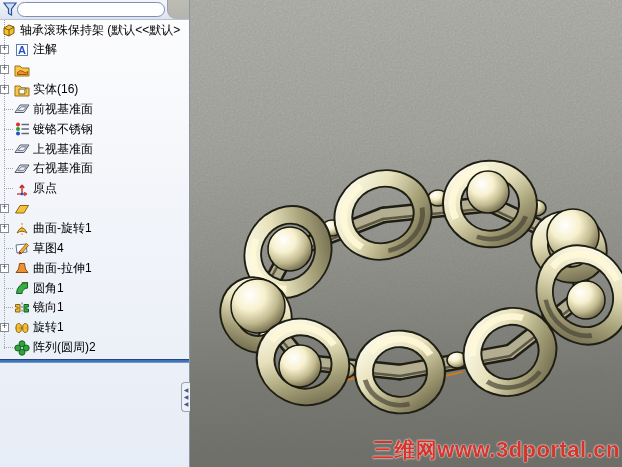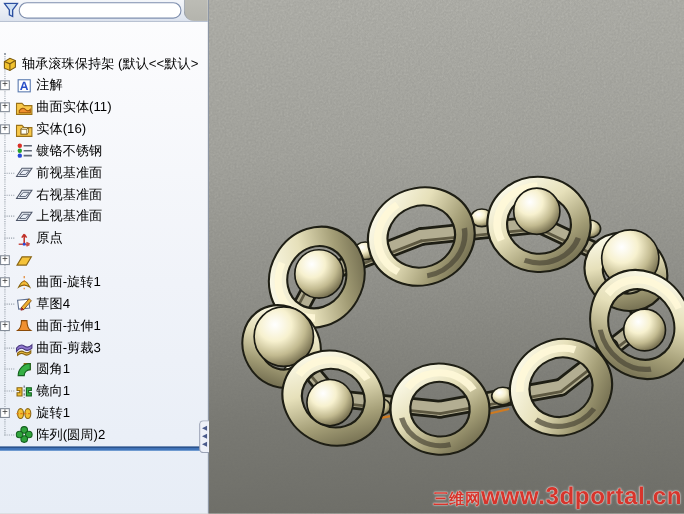--- a/index.html
+++ b/index.html
@@ -20,21 +20,21 @@
   #filter-box { position:absolute; left:17px; top:2px; width:148px; height:15px;
     background:#fff; border:1px solid #7f8fae; border-radius:8px; }
   #funnel { position:absolute; left:3px; top:2px; }
 
   #tree-body { position:relative; }
   #tree-vline { position:absolute; left:4px; top:0; bottom:14px;
     border-left:1px dotted #9aa2ac; }
 
   .row { position:relative; display:flex; align-items:center; height:19.85px;
     white-space:nowrap; overflow:hidden; }
-  .row.root { height:20px;margin-top:28px; }
+  .row.root { height:20px; }
   .gutter { width:13px; min-width:13px; display:flex; align-items:center; }
   .stub { width:9px; border-top:1px dotted #9aa2ac; margin-left:4px; }
   .plusbox { width:9px; height:9px; background:#fff; border:1px solid #848c98;
     font-size:9px; line-height:7px; text-align:center; color:#333;
     font-family:"Liberation Mono", monospace; margin-left:0px; }
   .ticon { width:16px; min-width:16px; height:16px; margin:0 3px 0 1px; }
   .ticon svg { display:block; }
   .lbl { font-size:12px; color:#000; }
 
   #rollback-bar { height:4px; margin-top:1px; background:#3f72b8;
@@ -49,21 +49,21 @@
 
   
   #viewport { position:absolute; left:190px; top:0; width:432px; height:467px;
     background:linear-gradient(178deg,#c1c1ba 0%, #b2b2ab 30%, #9b9b94 55%, #7d7d76 80%, #6e6e67 100%);
     overflow:hidden; }
   #scene { position:absolute; left:0; top:0; }
 
   #watermark { position:absolute; right:2px; bottom:3px; font-weight:bold;
     white-space:nowrap; letter-spacing:0.5px;
     text-shadow:0 0 2px rgba(255,255,255,0.9), 0 0 1px #fff; }
-  #watermark .wm-cn { font-size:14px; }
+  #watermark .wm-cn { font-size:21px; }
   #watermark .wm-url { font-size:22px; }
 </style>
 </head>
 <body>
 
 <div id="app">
 
   <div id="tree-panel">
 
     <div id="filter-bar">
@@ -103,34 +103,45 @@
           <div class="row">
             <span class="gutter">
               <span class="plusbox">+</span>
             </span>
             <span class="ticon">
               <svg width="16" height="16" viewBox="0 0 16 16">
                 <path d="M1 4 h5 l2 2 h7 v8 H1 Z" fill="#f8c84a" stroke="#9a7218"></path>
                 <path d="M3.5 10.5 q3 -3.5 5.5 -1 q2.5 2.5 4.5 0 v3 H3.5 Z" fill="#f09030" stroke="#a05808"></path>
               </svg>
             </span>
-            <span class="lbl">曲面实体(11)</span>
           </div>
           <div class="row">
             <span class="gutter">
               <span class="plusbox">+</span>
             </span>
             <span class="ticon">
               <svg width="16" height="16" viewBox="0 0 16 16">
                 <path d="M1 4 h5 l2 2 h7 v8 H1 Z" fill="#f8c84a" stroke="#9a7218"></path>
                 <rect x="5" y="7.5" width="5.5" height="4.5" fill="#fdfdf5" stroke="#806020"></rect>
                 <path d="M5 7.5 l1.5-1.5 h5.5 l-1.5 1.5 M10.5 7.5 l1.5-1.5 v4.5 l-1.5 1.5" fill="#e8e0c0" stroke="#806020" stroke-width="0.8"></path>
               </svg>
             </span>
             <span class="lbl">实体(16)</span>
+          </div>
+          <div class="row">
+            <span class="gutter">
+              <span class="stub"></span>
+            </span>
+            <span class="ticon">
+              <svg width="16" height="16" viewBox="0 0 16 16">
+                <path d="M1 11.5 L6 4 L15 4 L10 11.5 Z" fill="rgba(210,220,235,0.3)" stroke="#50586a"></path>
+                <path d="M3.8 9.7 L7.2 5.8 L12.6 5.8 L9.2 9.7 Z" fill="none" stroke="#50586a" stroke-width="0.8"></path>
+              </svg>
+            </span>
+            <span class="lbl">前视基准面</span>
           </div>
           <div class="row">
             <span class="gutter">
               <span class="stub"></span>
             </span>
             <span class="ticon">
               <svg width="16" height="16" viewBox="0 0 16 16">
                 <circle cx="4" cy="3.5" r="2" fill="#d83028"></circle>
                 <circle cx="4" cy="8" r="2" fill="#28a028"></circle>
                 <circle cx="4" cy="12.5" r="2" fill="#2848d8"></circle>
@@ -142,45 +153,33 @@
           <div class="row">
             <span class="gutter">
               <span class="stub"></span>
             </span>
             <span class="ticon">
               <svg width="16" height="16" viewBox="0 0 16 16">
                 <path d="M1 11.5 L6 4 L15 4 L10 11.5 Z" fill="rgba(210,220,235,0.3)" stroke="#50586a"></path>
                 <path d="M3.8 9.7 L7.2 5.8 L12.6 5.8 L9.2 9.7 Z" fill="none" stroke="#50586a" stroke-width="0.8"></path>
               </svg>
             </span>
-            <span class="lbl">前视基准面</span>
+            <span class="lbl">上视基准面</span>
           </div>
           <div class="row">
             <span class="gutter">
               <span class="stub"></span>
             </span>
             <span class="ticon">
               <svg width="16" height="16" viewBox="0 0 16 16">
                 <path d="M1 11.5 L6 4 L15 4 L10 11.5 Z" fill="rgba(210,220,235,0.3)" stroke="#50586a"></path>
                 <path d="M3.8 9.7 L7.2 5.8 L12.6 5.8 L9.2 9.7 Z" fill="none" stroke="#50586a" stroke-width="0.8"></path>
               </svg>
             </span>
             <span class="lbl">右视基准面</span>
-          </div>
-          <div class="row">
-            <span class="gutter">
-              <span class="stub"></span>
-            </span>
-            <span class="ticon">
-              <svg width="16" height="16" viewBox="0 0 16 16">
-                <path d="M1 11.5 L6 4 L15 4 L10 11.5 Z" fill="rgba(210,220,235,0.3)" stroke="#50586a"></path>
-                <path d="M3.8 9.7 L7.2 5.8 L12.6 5.8 L9.2 9.7 Z" fill="none" stroke="#50586a" stroke-width="0.8"></path>
-              </svg>
-            </span>
-            <span class="lbl">上视基准面</span>
           </div>
           <div class="row">
             <span class="gutter">
               <span class="stub"></span>
             </span>
             <span class="ticon">
               <svg width="16" height="16" viewBox="0 0 16 16">
                 <path d="M8 13 V4 M8 4 l-2.2 3 M8 4 l2.2 3" stroke="#c03028" stroke-width="1.4" fill="none"></path>
                 <path d="M3 13 H13 M13 13 l-3 -1.6 M13 13 l-3 1.6" stroke="#c03028" stroke-width="1.4" fill="none" opacity="0.85"></path>
                 <rect x="6.8" y="11.8" width="2.4" height="2.4" fill="#2848d8"></rect>
@@ -226,32 +225,20 @@
           <div class="row">
             <span class="gutter">
               <span class="plusbox">+</span>
             </span>
             <span class="ticon">
               <svg width="16" height="16" viewBox="0 0 16 16">
                 <path d="M2 12.5 Q5.5 10 5.5 3.5 L10.5 3.5 Q10.5 10 14 12.5 Z" fill="#f09030" stroke="#8a4a08"></path>
               </svg>
             </span>
             <span class="lbl">曲面-拉伸1</span>
-          </div>
-          <div class="row">
-            <span class="gutter">
-              <span class="stub"></span>
-            </span>
-            <span class="ticon">
-              <svg width="16" height="16" viewBox="0 0 16 16">
-                <path d="M1 8.5 q3.5-4.5 7-2 q3.5 2.5 7-1 v3 q-3.5 3.5-7 1 q-3.5-2.5-7 2 Z" fill="#8f76cf" stroke="#4a3a80"></path>
-                <path d="M2 13 q3-3 6-1 q3.5 2 6-1 v2 q-3 3-6 1 q-3-2-6 1 Z" fill="#f0c040" stroke="#8a6614"></path>
-              </svg>
-            </span>
-            <span class="lbl">曲面-剪裁3</span>
           </div>
           <div class="row">
             <span class="gutter">
               <span class="stub"></span>
             </span>
             <span class="ticon">
               <svg width="16" height="16" viewBox="0 0 16 16">
                 <path d="M13.5 2.5 H8 V8 H13.5 Z" fill="#f2c030" stroke="#8a6614"></path>
                 <path d="M2.5 13.5 A11 11 0 0 1 13.5 2.5 L13.5 8 A5.5 5.5 0 0 0 8 13.5 Z" fill="#35b044" stroke="#156020"></path>
               </svg>

